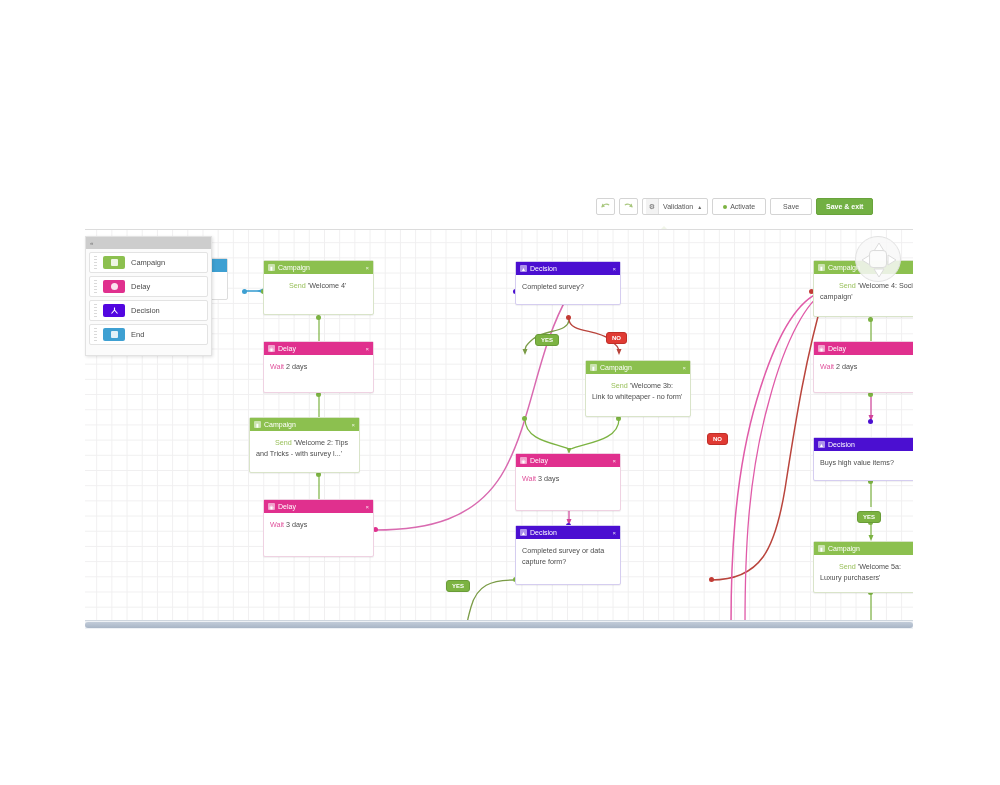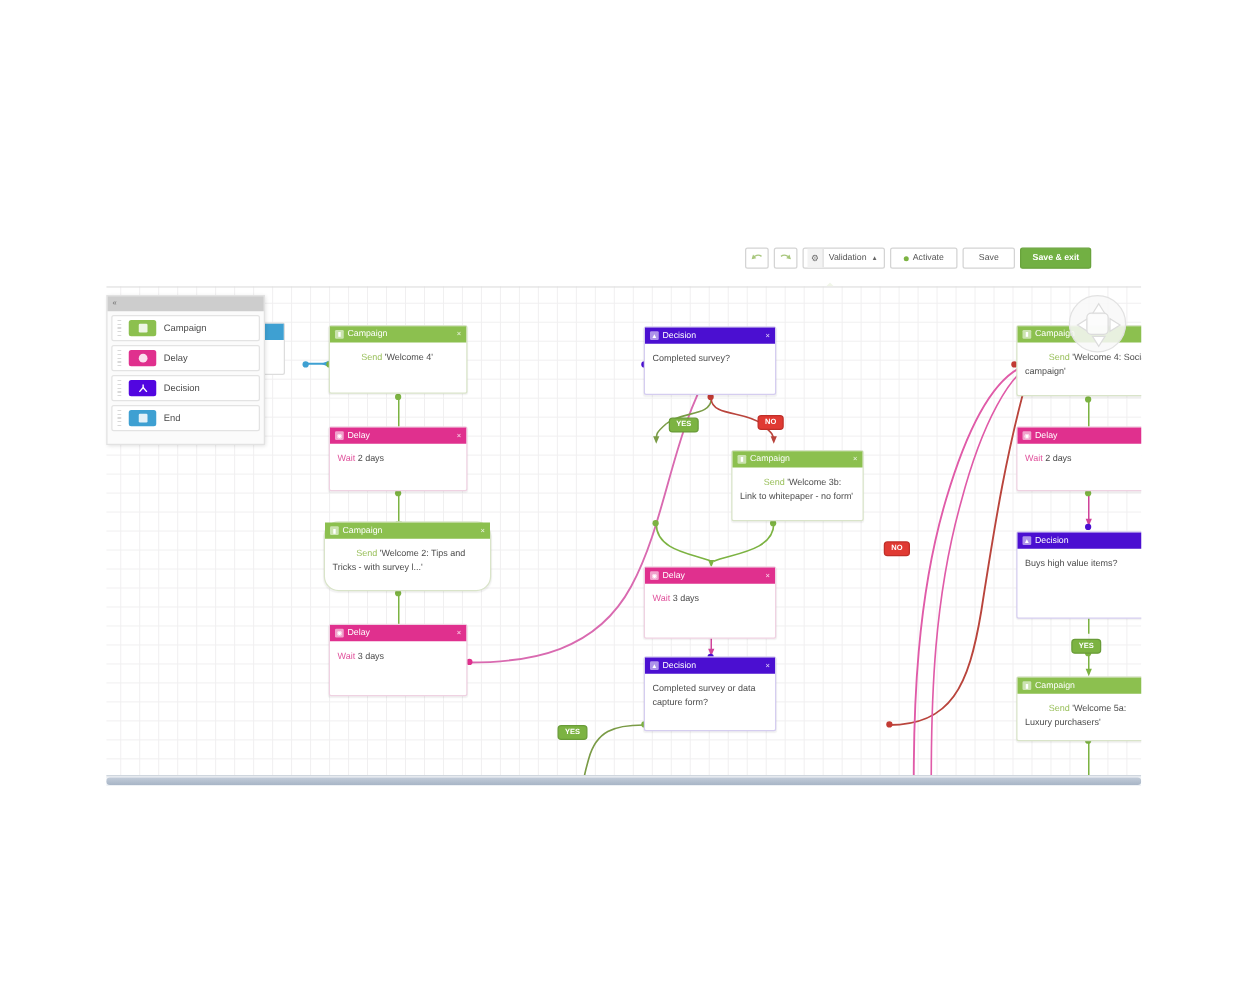--- a/index.html
+++ b/index.html
@@ -377,21 +377,21 @@
         <span class="glyph">◉</span>
         <span class="ttl">Delay</span>
         <span class="x">×</span>
       </div>
       <div class="node-body">
         <span class="kw-wait">Wait</span>
         <span>2 days</span>
       </div>
     </div>
 
-    <div class="node campaign" style="left:174px;top:188px;width:134px;height:56px;border-radius:12px;">
+    <div class="node campaign" style="left:164px;top:188px;width:111px;height:56px;">
       <div class="node-head h-campaign">
         <span class="glyph">▮</span>
         <span class="ttl">Campaign</span>
         <span class="x">×</span>
       </div>
       <div class="node-body">
         <span class="kw-send">Send</span>
         <span>'Welcome 2: Tips and Tricks - with survey l...'</span>
       </div>
     </div>
@@ -401,21 +401,21 @@
         <span class="glyph">◉</span>
         <span class="ttl">Delay</span>
         <span class="x">×</span>
       </div>
       <div class="node-body">
         <span class="kw-wait">Wait</span>
         <span>3 days</span>
       </div>
     </div>
 
-    <div class="node decision" style="left:430px;top:32px;width:106px;height:55px;">
+    <div class="node decision" style="left:430px;top:32px;width:106px;height:44px;">
       <div class="node-head h-decision">
         <span class="glyph">▲</span>
         <span class="ttl">Decision</span>
         <span class="x">×</span>
       </div>
       <div class="node-body">
         <span>Completed survey?</span>
       </div>
     </div>
 
@@ -472,21 +472,21 @@
         <span class="glyph">◉</span>
         <span class="ttl">Delay</span>
 
       </div>
       <div class="node-body">
         <span class="kw-wait">Wait</span>
         <span>2 days</span>
       </div>
     </div>
 
-    <div class="node decision" style="left:728px;top:196px;width:112px;height:70px;">
+    <div class="node decision" style="left:728px;top:208px;width:112px;height:44px;">
       <div class="node-head h-decision">
         <span class="glyph">▲</span>
         <span class="ttl">Decision</span>
 
       </div>
       <div class="node-body">
         <span>Buys high value items?</span>
       </div>
     </div>
 

